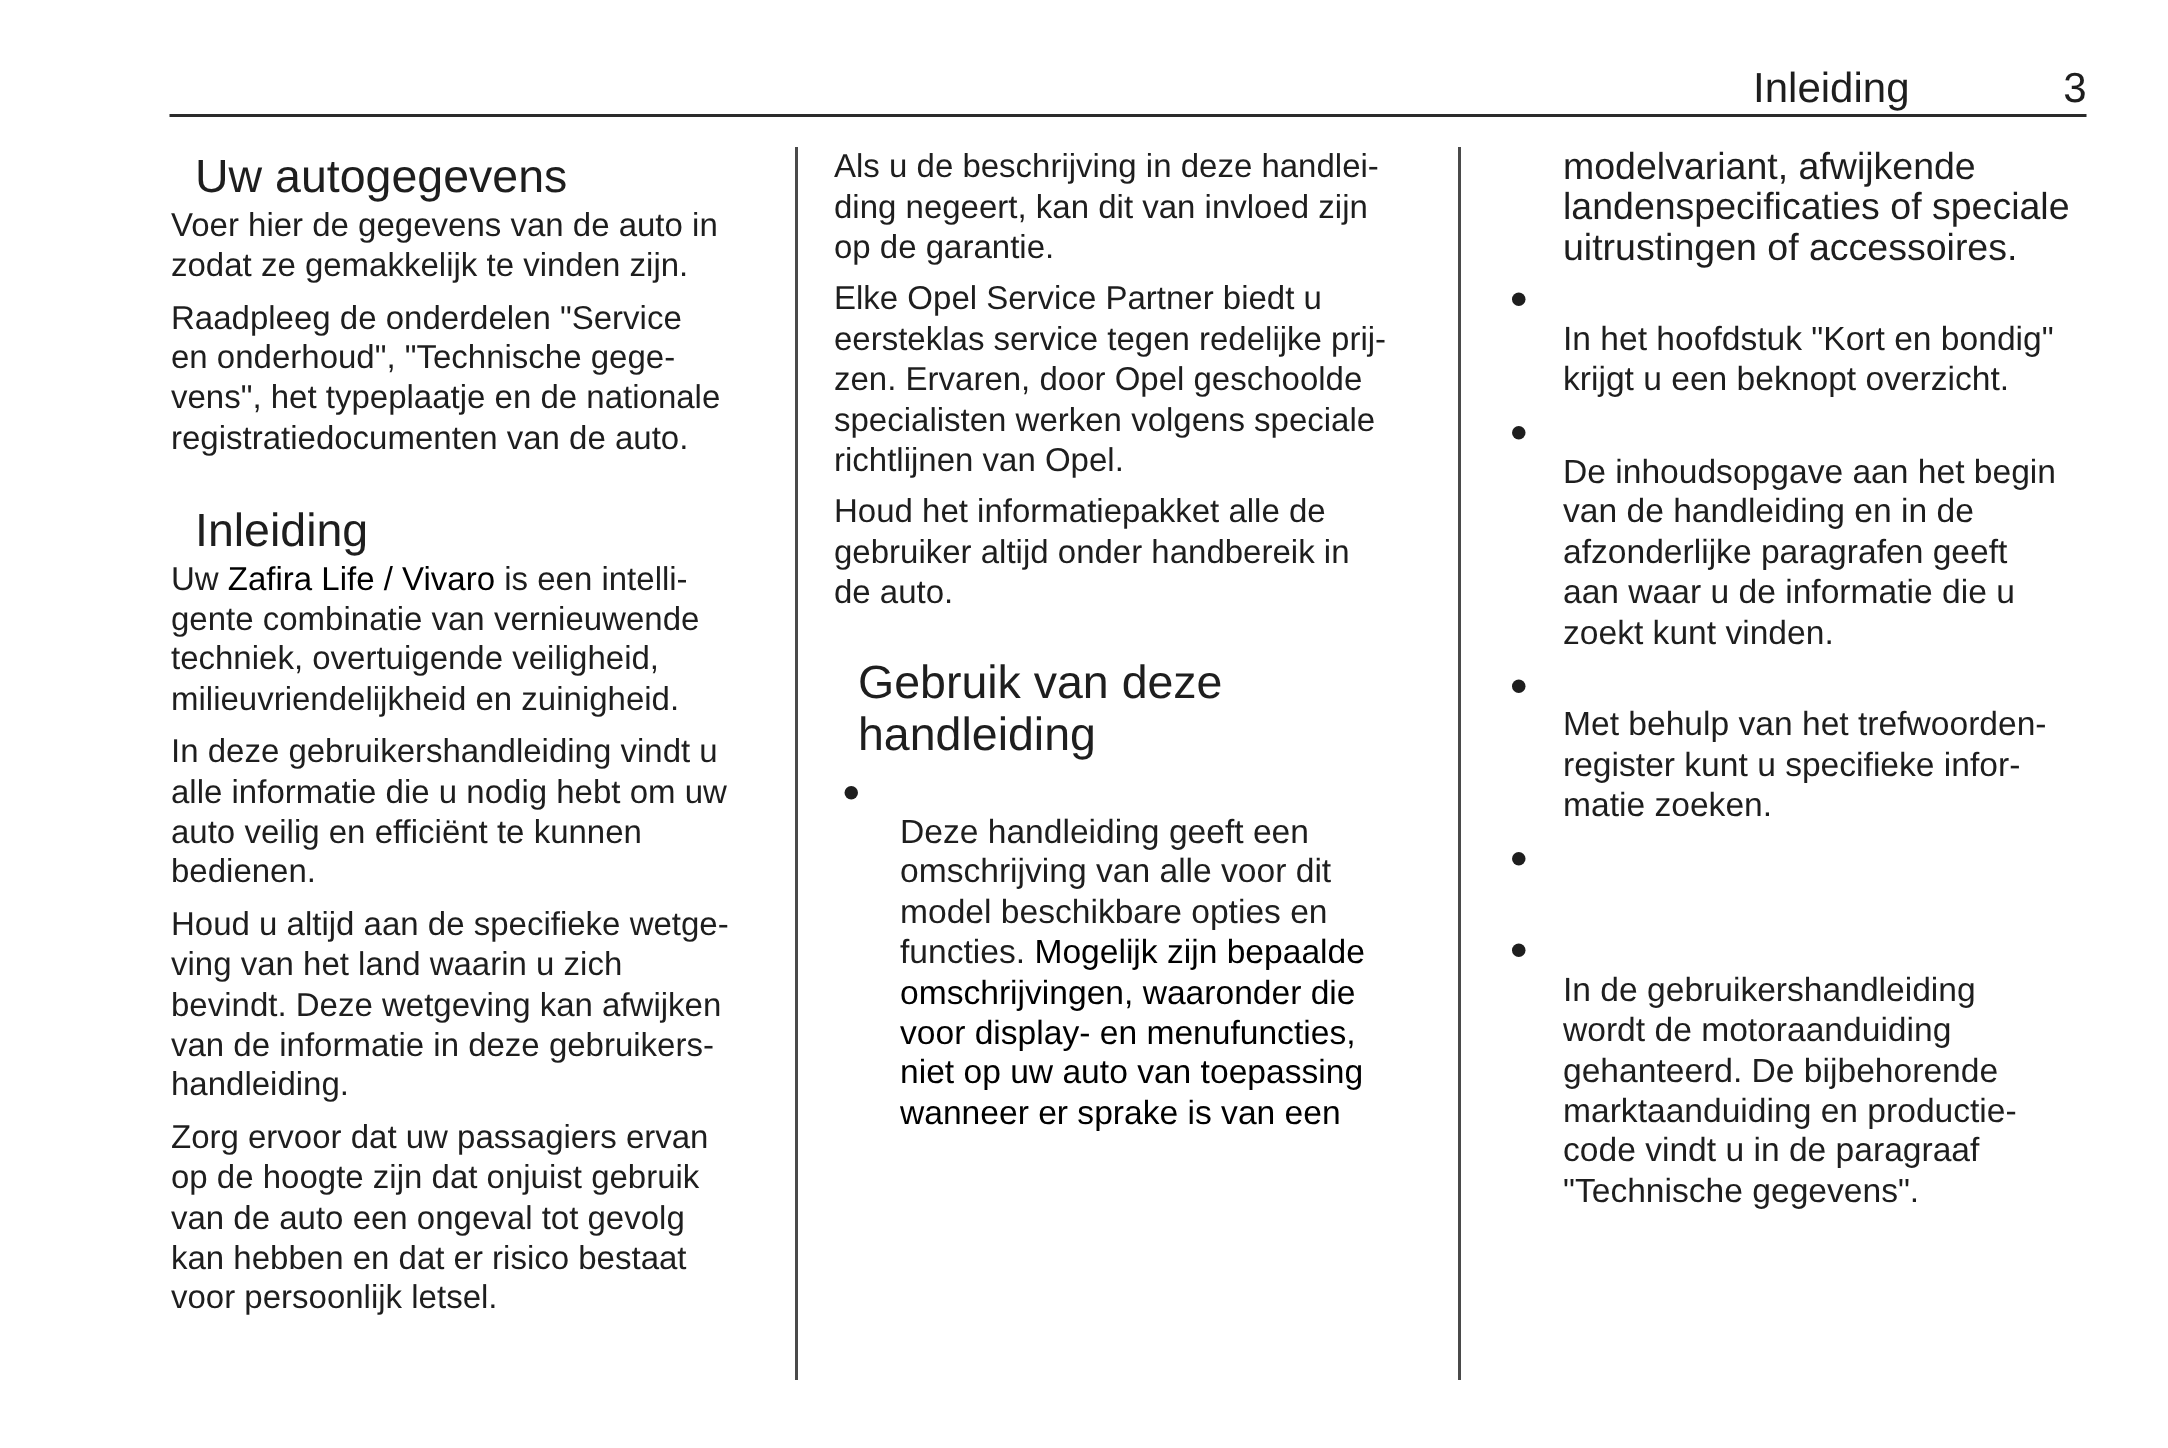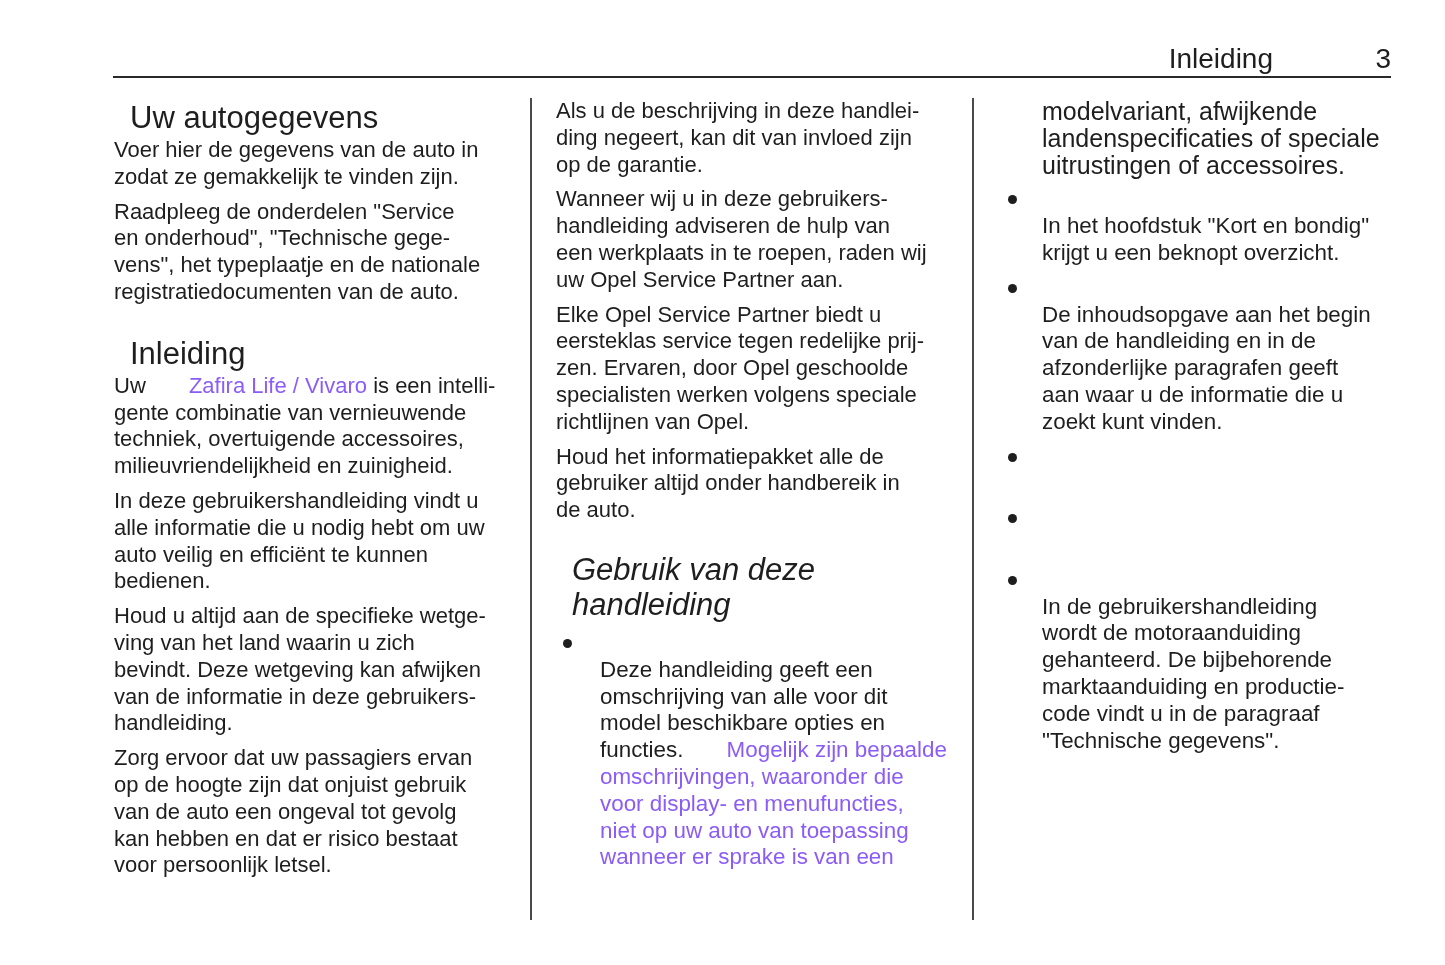--- a/index.html
+++ b/index.html
@@ -61,22 +61,22 @@
       color: #1e1e1e;
     }
     p {
       margin: 0 0 8px 0;
       font-size: 22px;
       line-height: 26.8px;
       white-space: pre-line;
     }
     .h-uw { margin-top: 2px; margin-bottom: 2px; }
     .h-inl { margin-top: 30px; margin-bottom: 2px; }
-    .h-gebruik { margin-top: 28px; margin-bottom: 8px; white-space: pre-line; font-style: italic; }
-    .em { color: #8b5cf6; margin-left: 37px; }
+    .h-gebruik { margin-top: 28px; margin-bottom: 8px; white-space: pre-line; }
+    .em { color: #000000; }
     ul.bullets {
       list-style: none;
       margin: 0;
       padding: 0;
     }
     ul.bullets li {
       position: relative;
       padding-left: 44px;
       margin-bottom: 8px;
       font-size: 22.4px;
@@ -118,21 +118,21 @@
   <p>Voer hier de gegevens van de auto in
 zodat ze gemakkelijk te vinden zijn.</p>
   <p>Raadpleeg de onderdelen "Service
 en onderhoud", "Technische gege-
 vens", het typeplaatje en de nationale
 registratiedocumenten van de auto.</p>
 
   <h2 class="h-inl">Inleiding</h2>
   <p><span>Uw </span><span class="em">Zafira Life / Vivaro</span><span> is een intelli-
 gente combinatie van vernieuwende
-techniek, overtuigende accessoires,
+techniek, overtuigende veiligheid,
 milieuvriendelijkheid en zuinigheid.</span></p>
   <p>In deze gebruikershandleiding vindt u
 alle informatie die u nodig hebt om uw
 auto veilig en efficiënt te kunnen
 bedienen.</p>
   <p>Houd u altijd aan de specifieke wetge-
 ving van het land waarin u zich
 bevindt. Deze wetgeving kan afwijken
 van de informatie in deze gebruikers-
 handleiding.</p>
@@ -140,24 +140,20 @@
 op de hoogte zijn dat onjuist gebruik
 van de auto een ongeval tot gevolg
 kan hebben en dat er risico bestaat
 voor persoonlijk letsel.</p>
 </div>
 
 <div class="column col2">
   <p>Als u de beschrijving in deze handlei-
 ding negeert, kan dit van invloed zijn
 op de garantie.</p>
-  <p>Wanneer wij u in deze gebruikers-
-handleiding adviseren de hulp van
-een werkplaats in te roepen, raden wij
-uw Opel Service Partner aan.</p>
   <p>Elke Opel Service Partner biedt u
 eersteklas service tegen redelijke prij-
 zen. Ervaren, door Opel geschoolde
 specialisten werken volgens speciale
 richtlijnen van Opel.</p>
   <p>Houd het informatiepakket alle de
 gebruiker altijd onder handbereik in
 de auto.</p>
 
   <h2 class="h-gebruik">Gebruik van deze
@@ -186,21 +182,23 @@
 krijgt u een beknopt overzicht.</span>
     </li>
     <li>
       <span class="bullet"></span><span>De inhoudsopgave aan het begin
 van de handleiding en in de
 afzonderlijke paragrafen geeft
 aan waar u de informatie die u
 zoekt kunt vinden.</span>
     </li>
     <li>
-      <span class="bullet"></span>
+      <span class="bullet"></span><span>Met behulp van het trefwoorden-
+register kunt u specifieke infor-
+matie zoeken.</span>
     </li>
     <li>
       <span class="bullet"></span>
     </li>
     <li>
       <span class="bullet"></span><span>In de gebruikershandleiding
 wordt de motoraanduiding
 gehanteerd. De bijbehorende
 marktaanduiding en productie-
 code vindt u in de paragraaf

